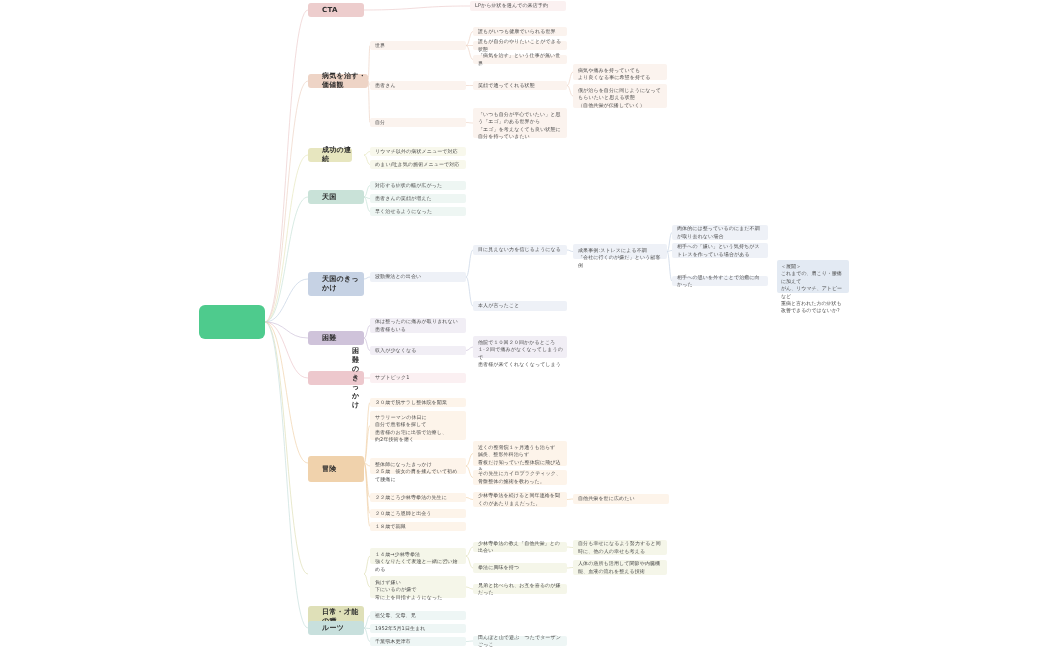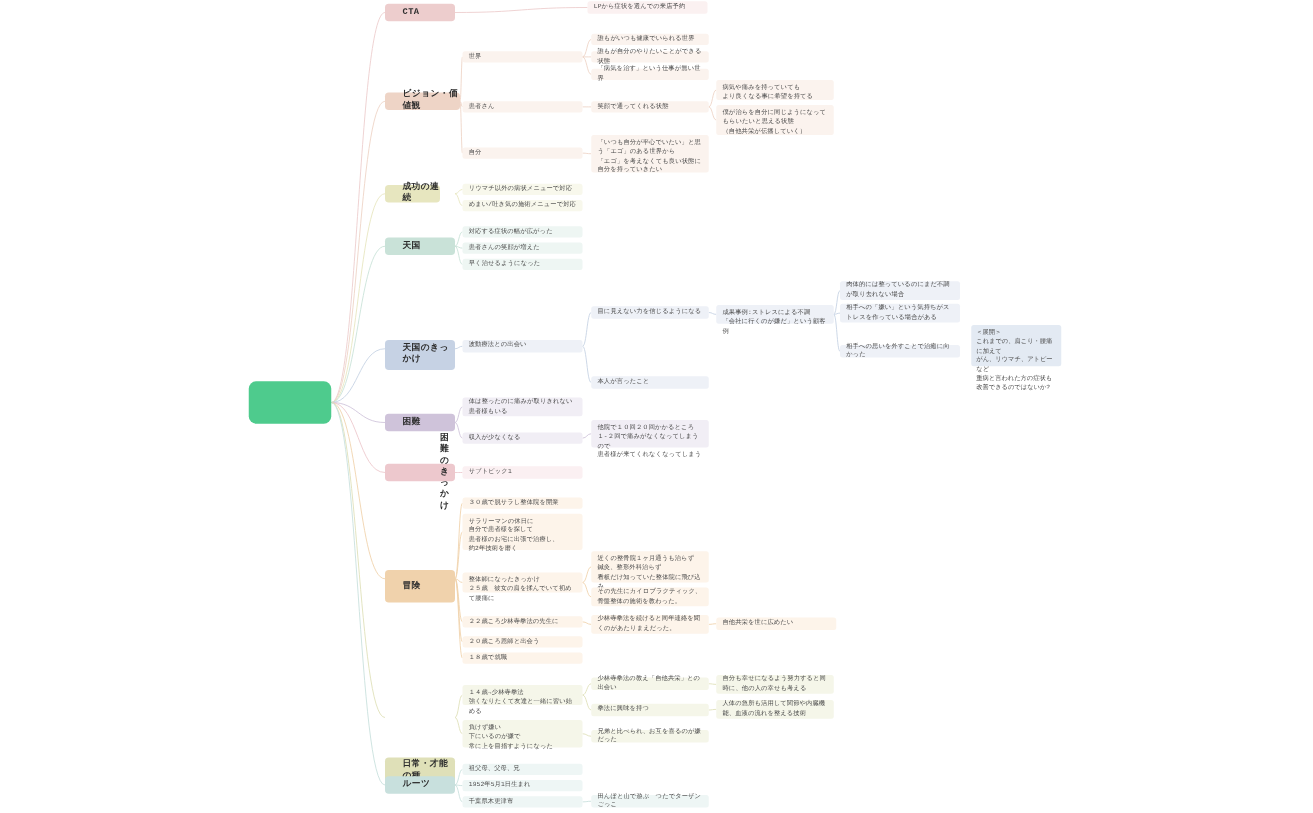--- a/index.html
+++ b/index.html
@@ -4,21 +4,21 @@
 <style>
   html,body{margin:0;padding:0;background:#ffffff;}
   body{
     width:1050px;height:650px;overflow:hidden;
     font-family:"DejaVu Sans","Liberation Sans",sans-serif;
     color:#3a3a3a;
   }
   #canvas{position:relative;width:1050px;height:650px;}
   svg#links{position:absolute;left:0;top:0;width:1050px;height:650px;pointer-events:none;}
 
-  .node{position:absolute;box-sizing:border-box;font-family:Liberation Mono, monospace;}
+  .node{position:absolute;box-sizing:border-box;}
 
   
   .root{
     background:#4ecb8d;border-radius:6px;
     color:#1d3b2a;font-weight:bold;font-size:10px;line-height:13px;
     text-align:center;display:flex;flex-direction:column;
     align-items:center;justify-content:center;
     letter-spacing:.5px;
   }
 
@@ -107,21 +107,21 @@
       <path d="M 364 628 C 367 628, 367 641.5, 370 641.5" fill="none" stroke="#c8e0dd" stroke-width="0.7"></path>
       <path d="M 466 641.5 C 469.5 641.5, 469.5 641, 473 641" fill="none" stroke="#c8e0dd" stroke-width="0.7"></path>
     </svg>
   <div id="nodes">
       <div class="node root" style="left: 199px; top: 305px; width: 66px; height: 34px; background: rgb(78, 203, 141);">
         <span></span>
         <span></span>
       </div>
       <div class="node l1" style="left: 308px; top: 3px; width: 56px; height: 14px; background: rgb(237, 205, 205);">CTA</div>
       <div class="node leaf" style="left: 470px; top: 1px; width: 96px; height: 10px; background: rgb(251, 241, 241);">LPから症状を選んでの来店予約</div>
-      <div class="node l1" style="left: 308px; top: 74px; width: 60px; height: 14px; background: rgb(238, 212, 198);">ビジョン・価値観</div>
+      <div class="node l1" style="left: 308px; top: 74px; width: 60px; height: 14px; background: rgb(238, 212, 198);">病気を治す・価値観</div>
       <div class="node leaf" style="left: 370px; top: 41px; width: 96px; height: 9px; background: rgb(251, 243, 238);">世界</div>
       <div class="node leaf" style="left: 473px; top: 27px; width: 94px; height: 9px; background: rgb(251, 243, 238);">誰もがいつも健康でいられる世界</div>
       <div class="node leaf" style="left: 473px; top: 41px; width: 94px; height: 9px; background: rgb(251, 243, 238);">誰もが自分のやりたいことができる状態</div>
       <div class="node leaf" style="left: 473px; top: 55px; width: 94px; height: 9px; background: rgb(251, 243, 238);">「病気を治す」という仕事が無い世界</div>
       <div class="node leaf" style="left: 370px; top: 81px; width: 96px; height: 9px; background: rgb(251, 243, 238);">患者さん</div>
       <div class="node leaf" style="left: 473px; top: 81px; width: 94px; height: 9px; background: rgb(251, 243, 238);">笑顔で通ってくれる状態</div>
       <div class="node leaf multi" style="left: 573px; top: 64px; width: 94px; height: 16px; background: rgb(251, 243, 238);">病気や痛みを持っていても<br>より良くなる事に希望を持てる</div>
       <div class="node leaf multi" style="left: 573px; top: 84px; width: 94px; height: 24px; background: rgb(251, 243, 238);">僕が治らを自分に同じようになってもらいたいと思える状態<br>（自他共栄が伝播していく）</div>
       <div class="node leaf" style="left: 370px; top: 118px; width: 96px; height: 9px; background: rgb(251, 243, 238);">自分</div>
       <div class="node leaf multi" style="left: 473px; top: 108px; width: 94px; height: 30px; background: rgb(251, 243, 238);">「いつも自分が平心でいたい」と思う「エゴ」のある世界から<br>「エゴ」を考えなくても良い状態に自分を持っていきたい</div>

